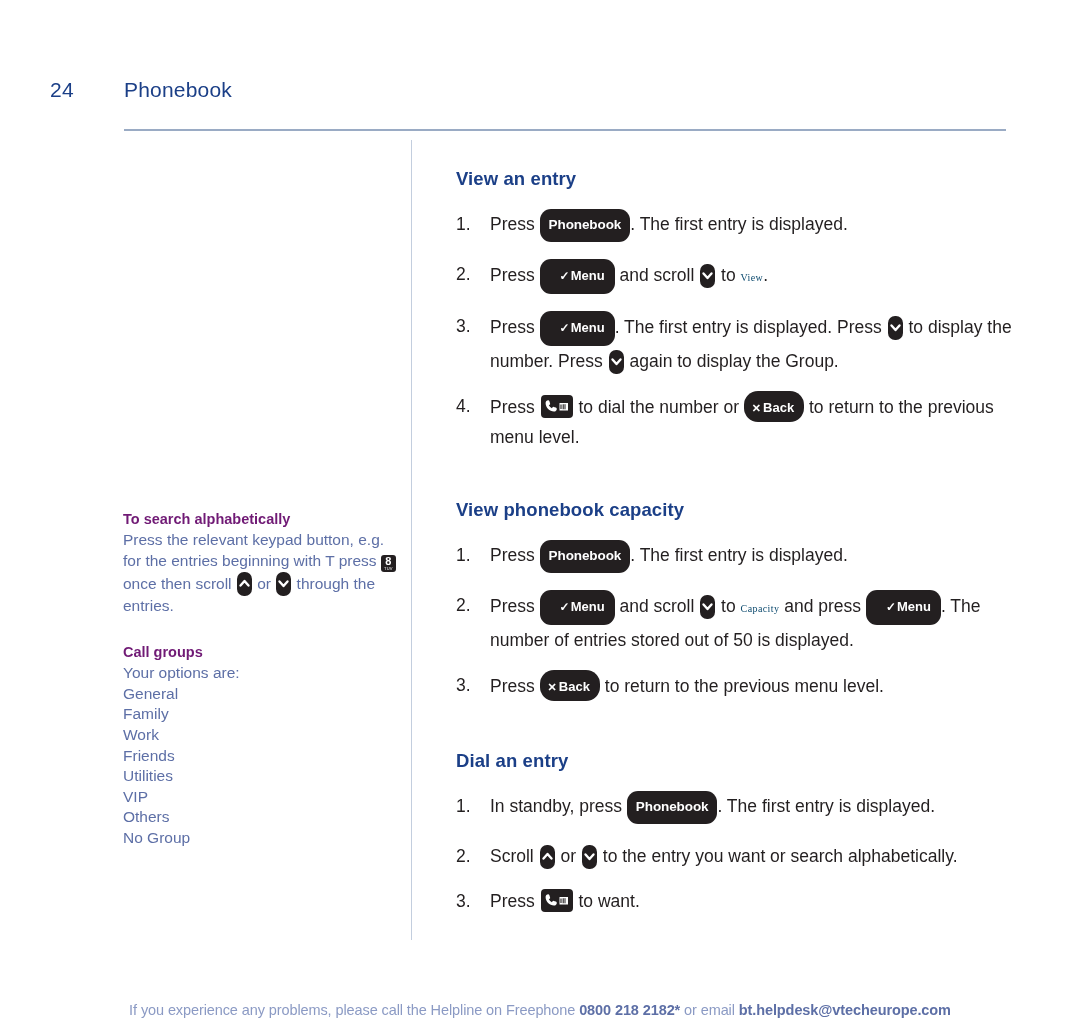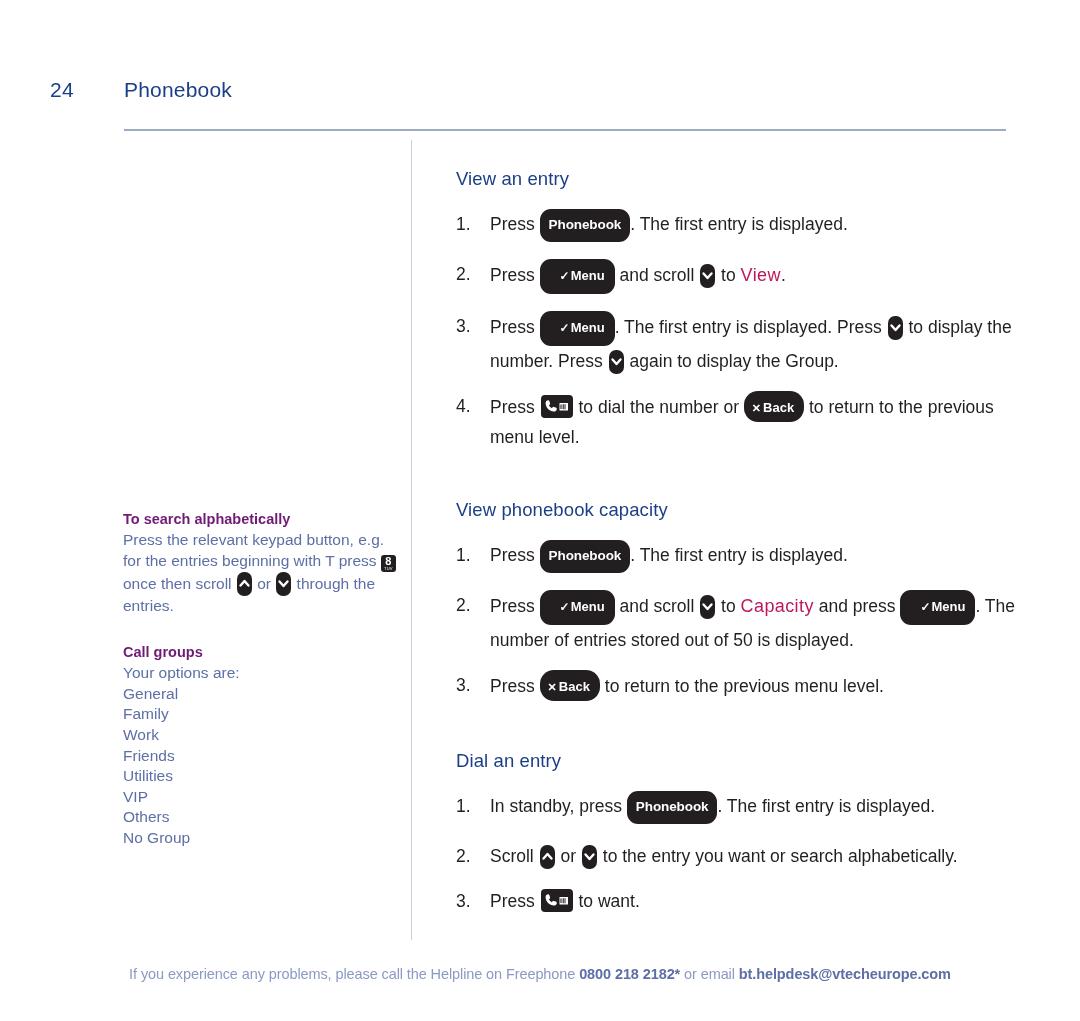--- a/index.html
+++ b/index.html
@@ -94,21 +94,21 @@
     position: absolute;
     left: 456px;
     top: 168px;
     width: 560px;
   }
   .section {
     margin-bottom: 0;
   }
   .section-title {
     color: #1b3f87;
-    font-weight: normal;
+    font-weight: bold;
     font-size: 18.5px;
     letter-spacing: 0.1px;
     margin: 0 0 20px 0;
   }
   .section-title.spaced-top {
     margin-top: 48px;
   }
   .steps {
     margin: 0;
     padding: 0;
@@ -226,31 +226,31 @@
   }
   .pad-key .pad-letters {
     display: block;
     font-size: 4px;
     line-height: 4px;
     letter-spacing: 0.2px;
   }
 
   
   .lcd {
-    font-family: Liberation Sans, sans-serif;
-    font-size: 18px;
+    font-family: Liberation Serif, serif;
+    font-size: 10px;
     letter-spacing: 0.4px;
-    color: #be185d;
+    color: #0c4a6e;
   }
 
   
   .footer {
     position: absolute;
     left: 0;
-    top: 966px;
+    top: 1002px;
     width: 1080px;
     text-align: center;
     font-size: 14.5px;
     color: #8b9ac4;
     letter-spacing: -0.1px;
   }
   .footer b {
     color: #5d6fa6;
     font-weight: bold;
   }

